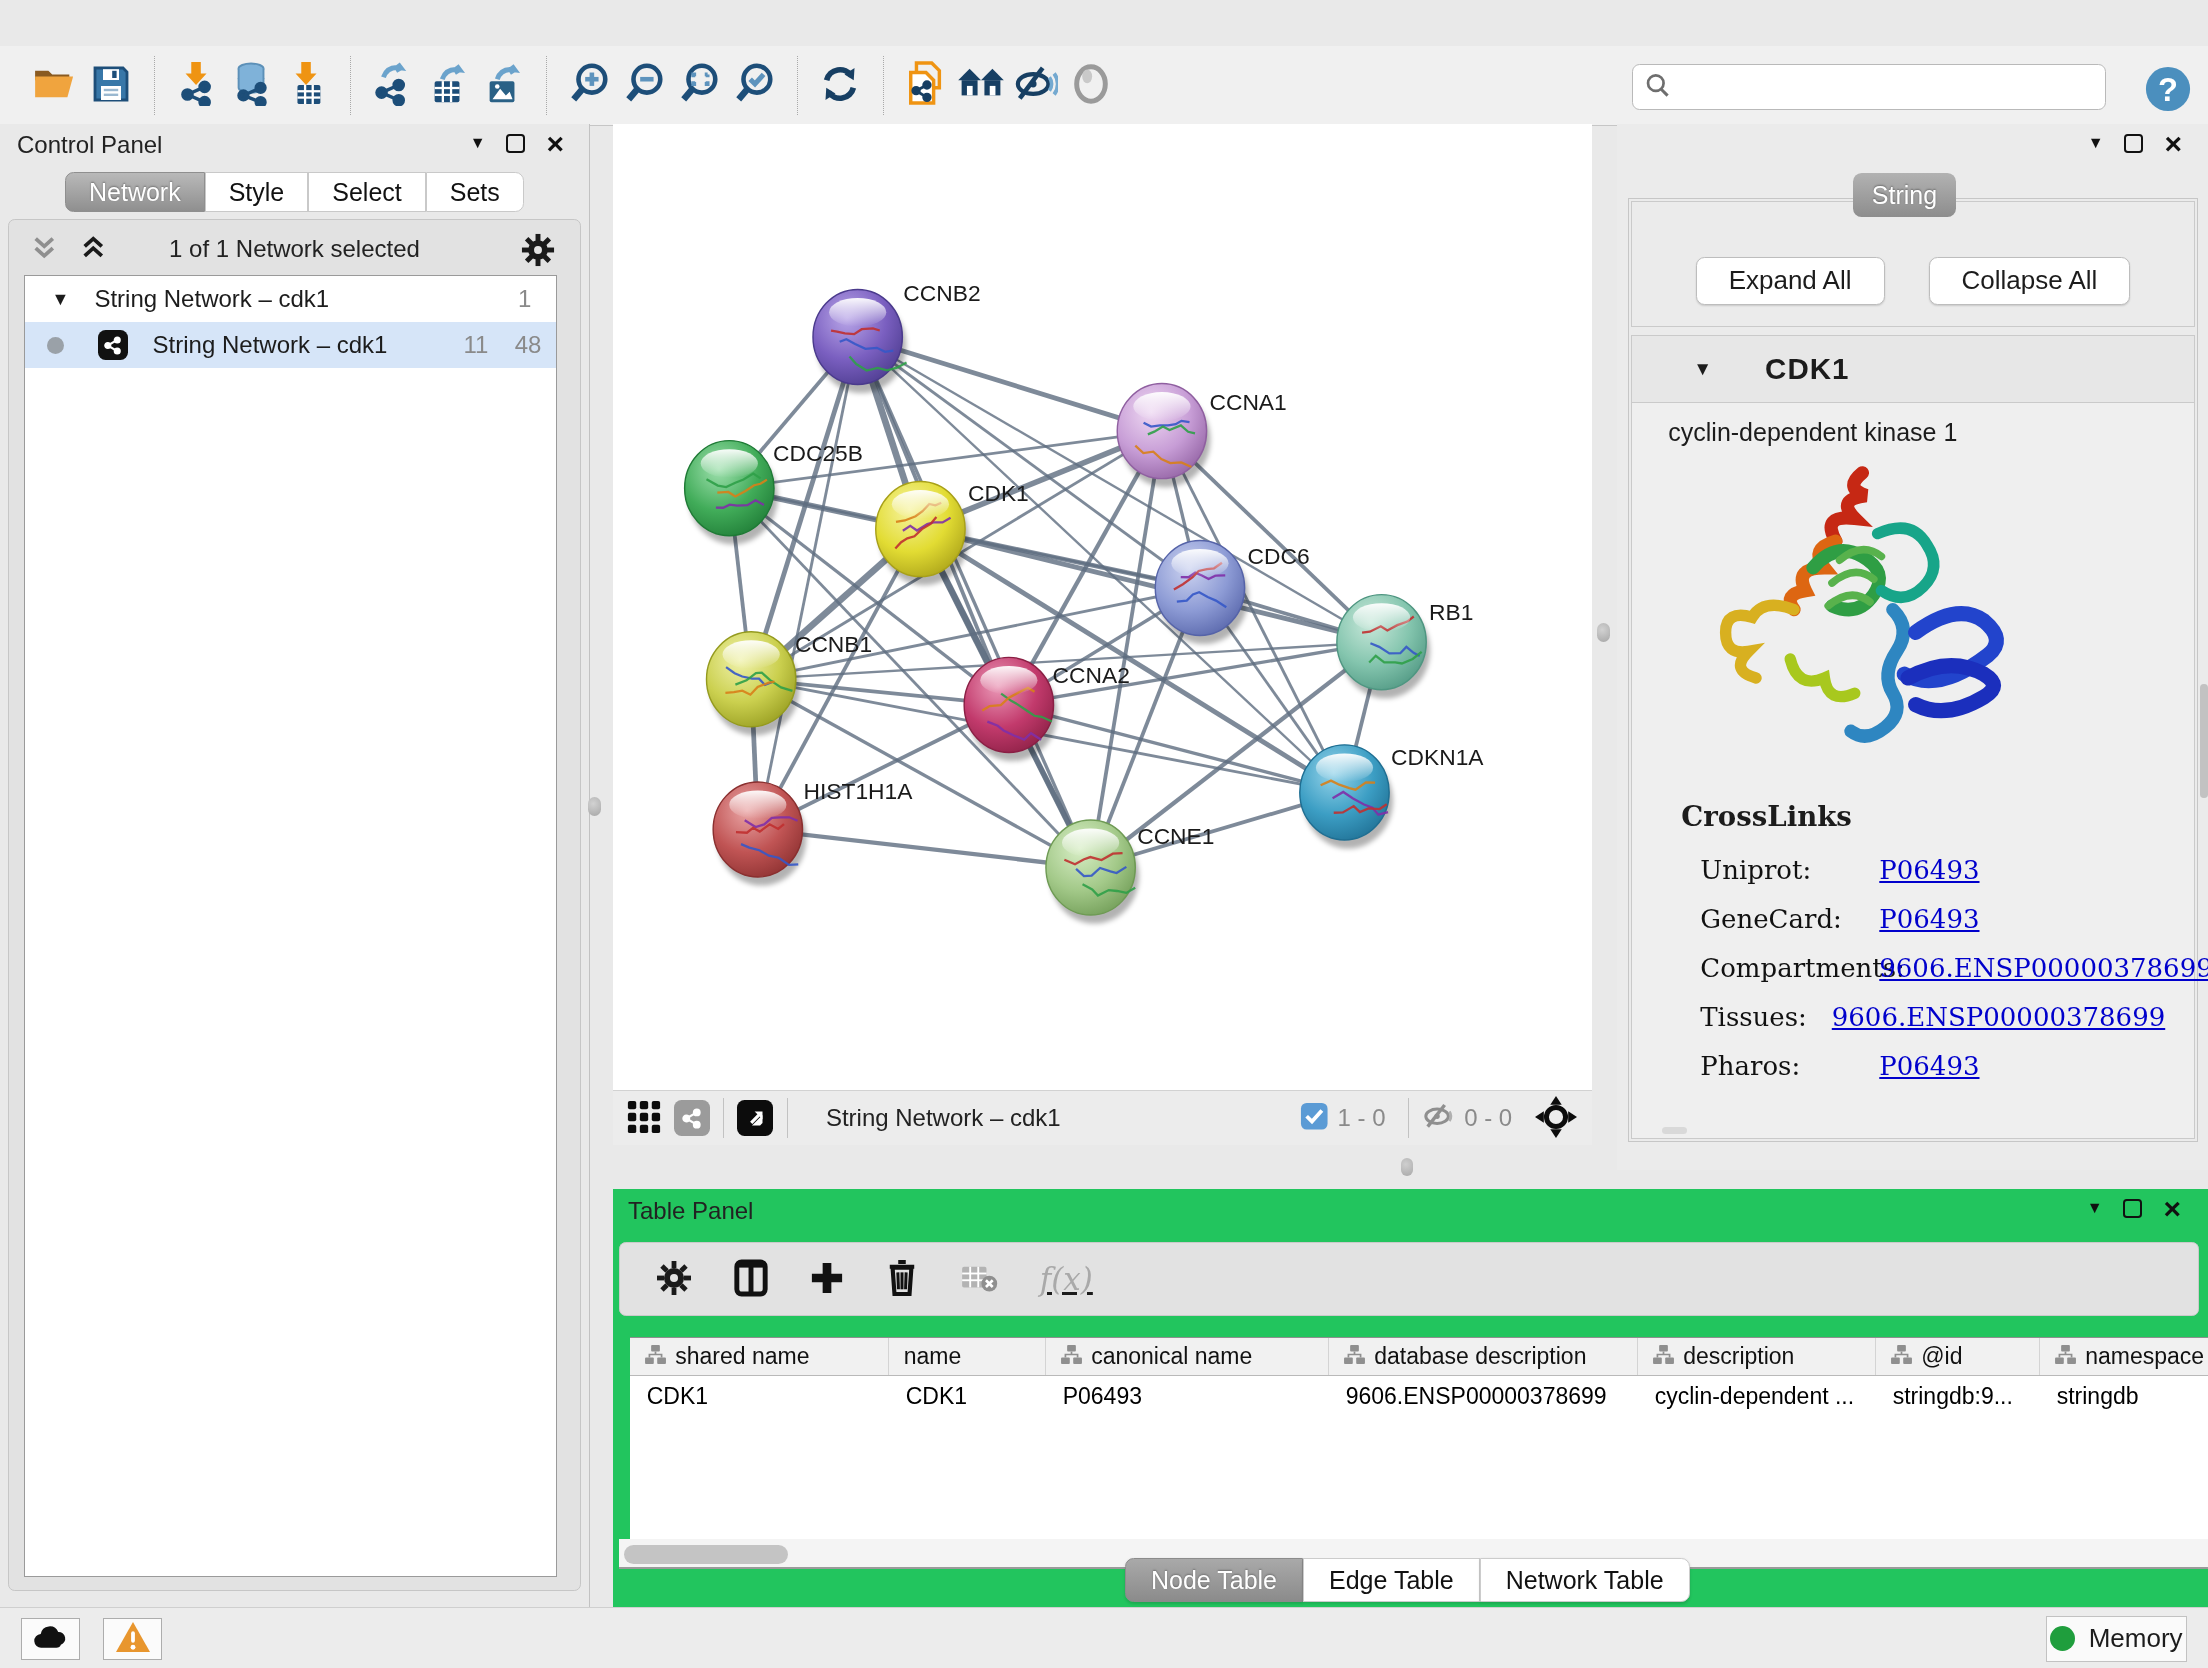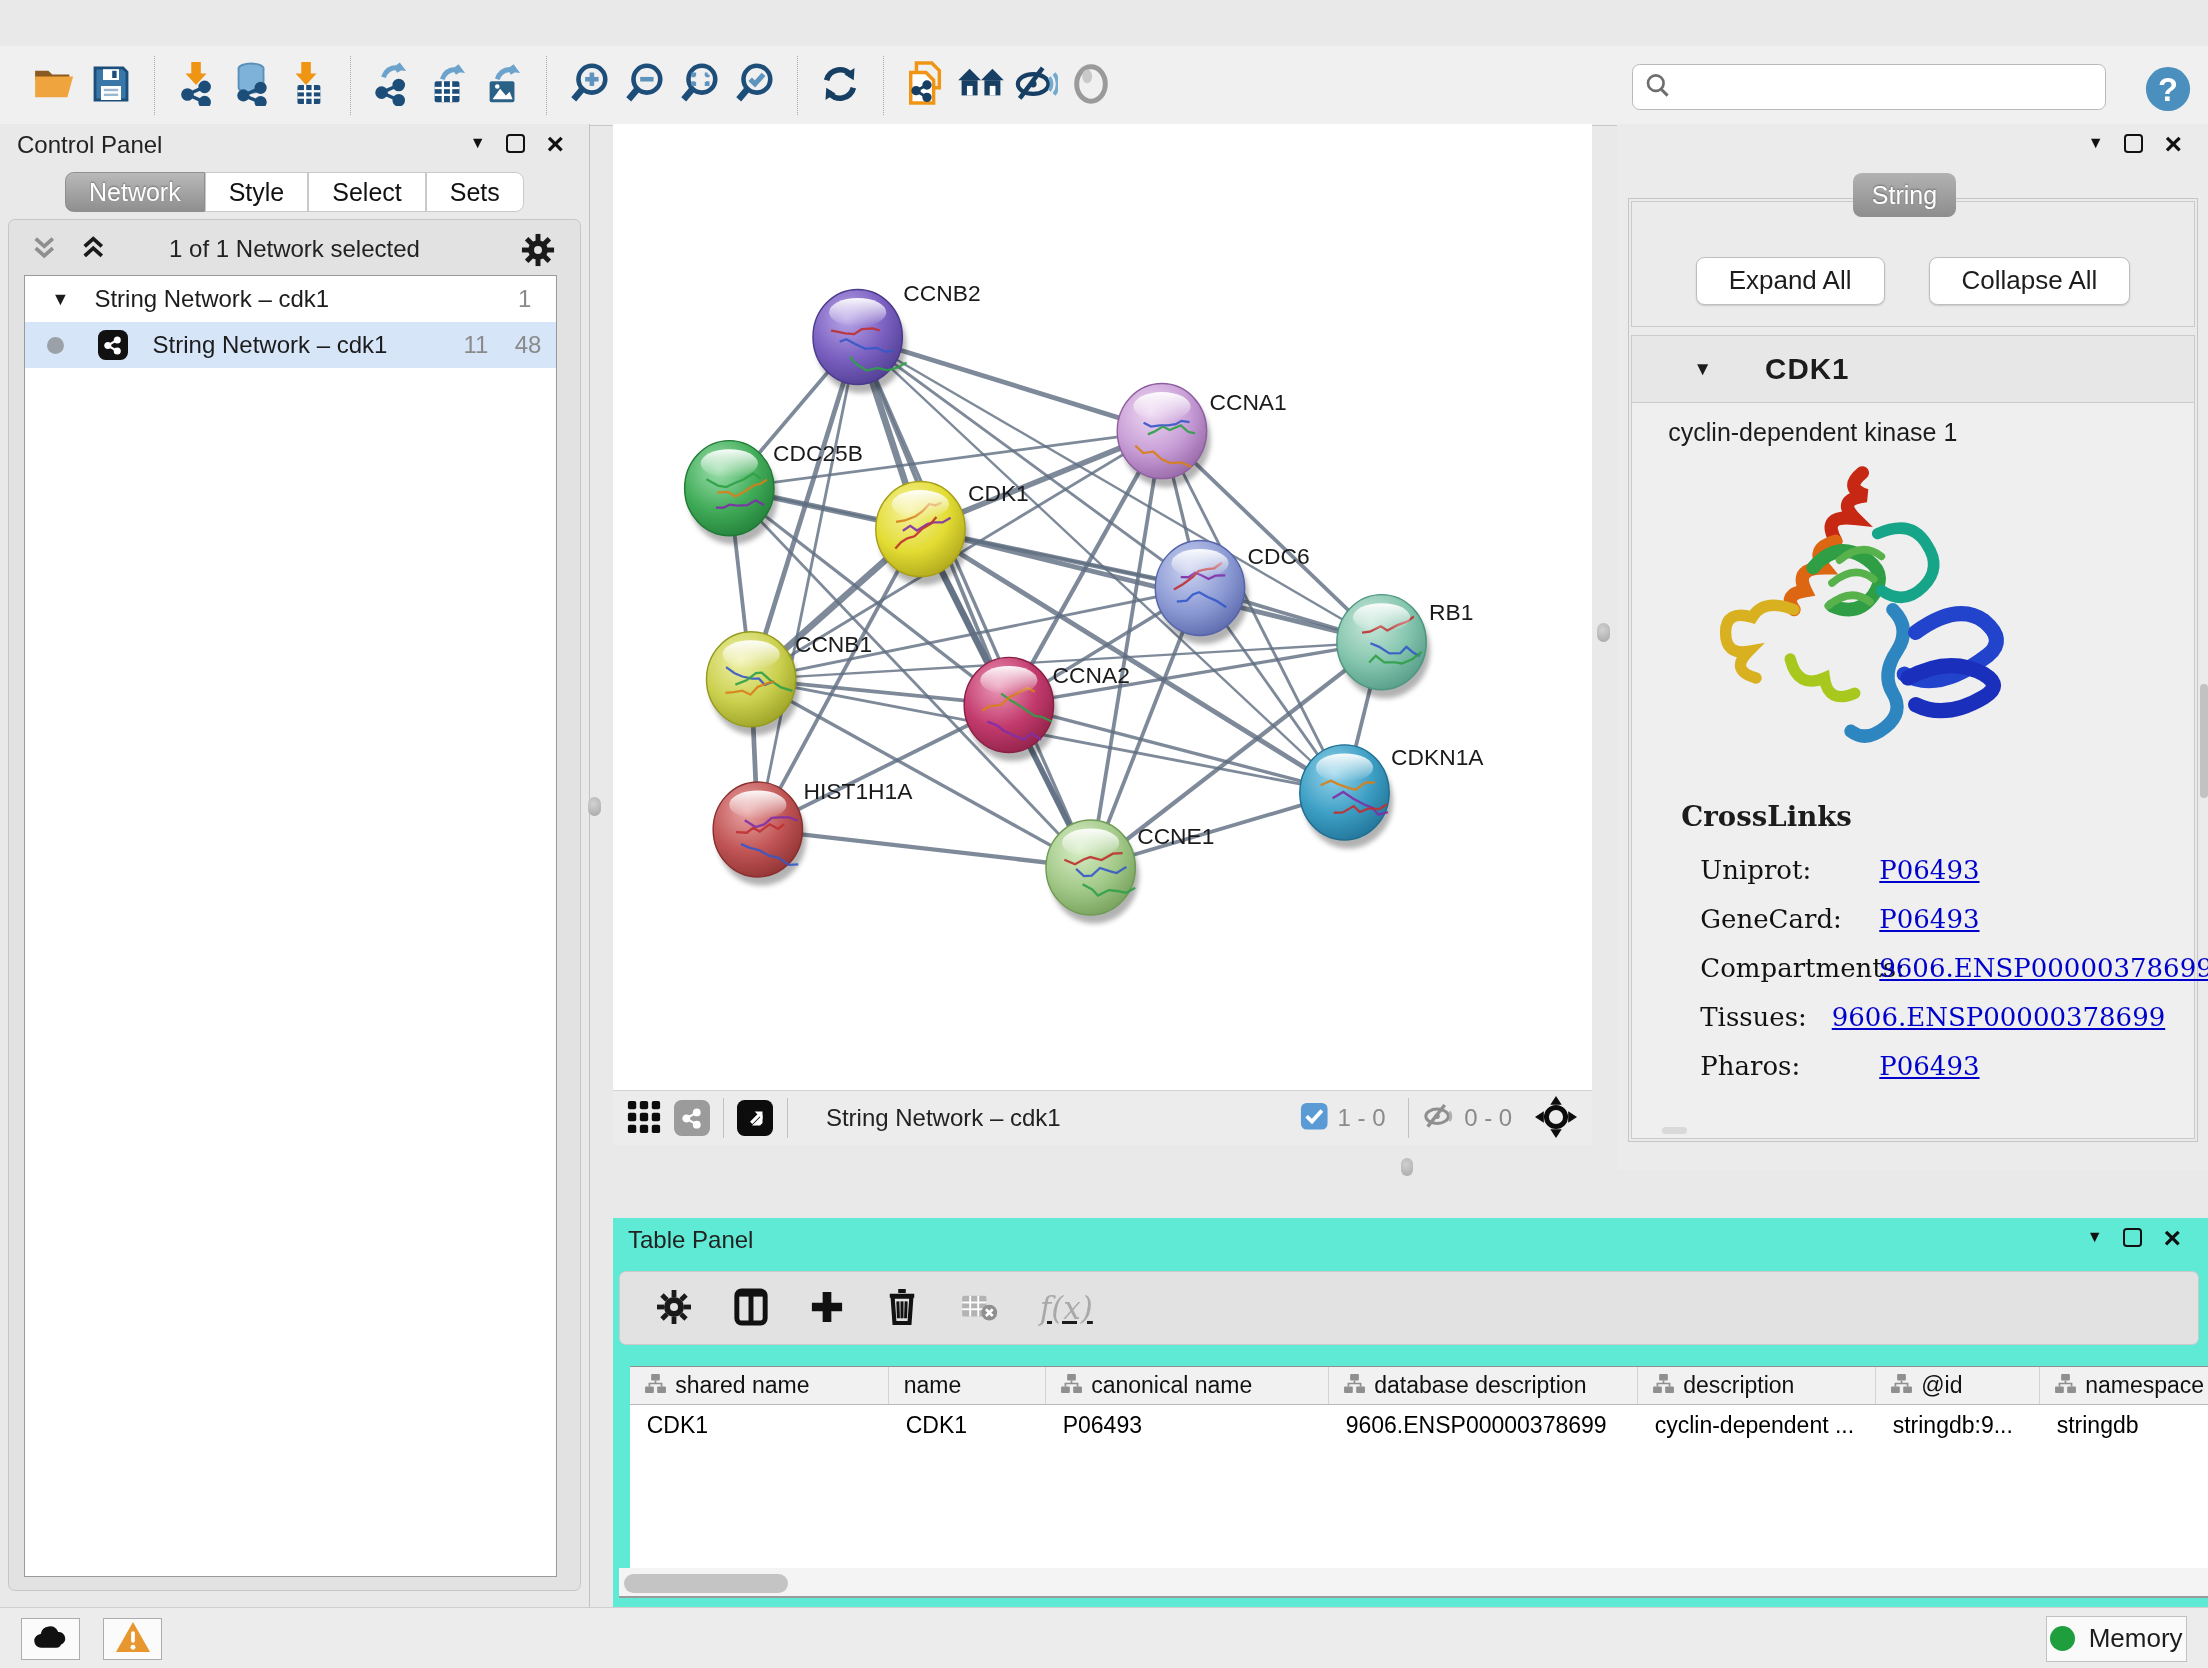--- a/index.html
+++ b/index.html
@@ -109,21 +109,21 @@
   .rp-xl-rows { position:absolute; left:68px; top:509px; right:28.5px; }
   .xl-row { display:flex; height:49px; align-items:center; font-family:"DejaVu Serif", serif; font-size:26px; }
   .xl-label { width:179px; color:#111; }
   .xl-value a { color:#0000cc; }
   .rp-hthumb { position:absolute; left:30px; bottom:3.8px; width:25px; height:7.6px; background:#d9d9d9;
     border-radius:3.8px; }
   .rp-vscroll { position:absolute; right:-11.4px; top:485px; width:7.6px; height:114px; background:#c2c2c2;
     border-radius:3.8px; }
 
   
-  #table-panel { position:absolute; left:613px; top:1218px; width:1595px; height:418px; background:#5eead4; }
+  #table-panel { position:absolute; left:613px; top:1189px; width:1595px; height:418px; background:#22c55e; }
   #table-panel .tp-head { position:absolute; left:0; top:0; right:0; height:44px; display:flex;
     align-items:center; padding:0 15px; }
   #table-panel .panel-header-ctrl { position:absolute; right:27px; top:9.5px; }
   .tp-toolbar { position:absolute; left:5.7px; right:9.5px; top:53px; height:74px; background:#e2e2e2;
     border:1px solid #cacaca; border-radius:6.7px; display:flex; align-items:center; gap:42px; padding-left:36px;text-decoration:underline; }
   .fx { font-family:"DejaVu Serif", serif; font-style:italic; font-size:31px; color:#a9a9a9; }
   .tp-table { position:absolute; left:5.7px; right:0; top:148px; height:202px; background:#fff;
     border-top:1.9px solid #8f8f8f; overflow:hidden;margin-left:11px; }
   .tp-cols { display:flex; height:38px; background:#f1f1f1; border-bottom:1.9px solid #b9b9b9; }
   .tp-col { display:flex; align-items:center; gap:9.5px; font-size:23px; color:#111;
@@ -903,20 +903,25 @@
             <div class="tp-cell" style="width: 309px;">9606.ENSP00000378699</div>
             <div class="tp-cell" style="width: 238px;">cyclin-dependent ...</div>
             <div class="tp-cell" style="width: 164px;">stringdb:9...</div>
             <div class="tp-cell" style="width: 190px;">stringdb</div>
           </div>
         </div>
     </div>
     <div class="tp-hscroll">
         <span class="tp-hthumb"></span>
       </div>
+    <div class="tp-tabs">
+      <div class="tptab active">Node Table</div>
+      <div class="tptab">Edge Table</div>
+      <div class="tptab">Network Table</div>
+    </div>
   </div>
 
   <div id="statusbar">
     <div class="sb-btn" style="left:21px;">
       <span><svg width="38" height="28.5" viewBox="0 0 20 15">
             <path d="M5,13 a3.6,3.6 0 0 1 -0.4,-7.2 a4.8,4.8 0 0 1 9.2,-1 a3.4,3.4 0 0 1 1.4,6.6 q-0.5,1.6 -2.4,1.6 Z" fill="#111"></path>
           </svg></span>
     </div>
     <div class="sb-btn" style="left:103px;">
       <span><svg width="38" height="34" viewBox="0 0 20 18">

